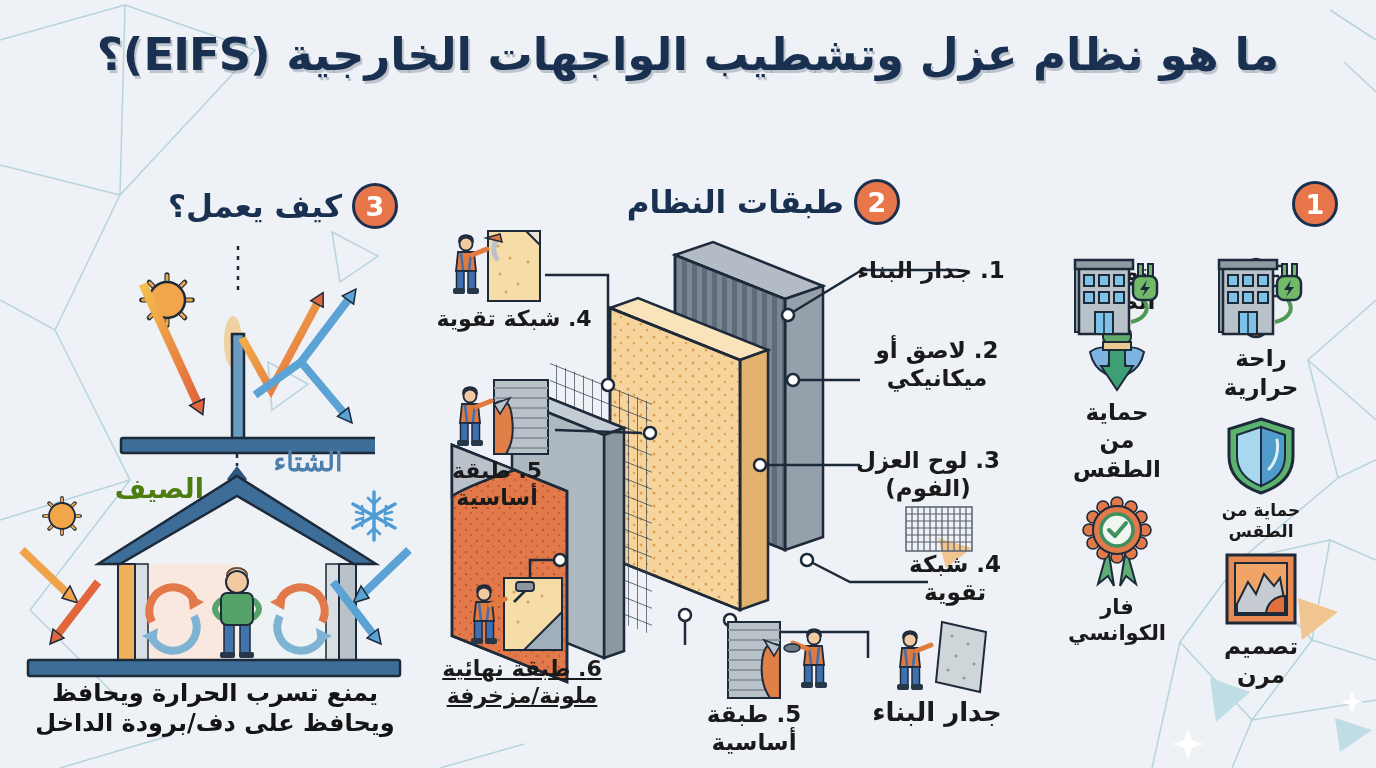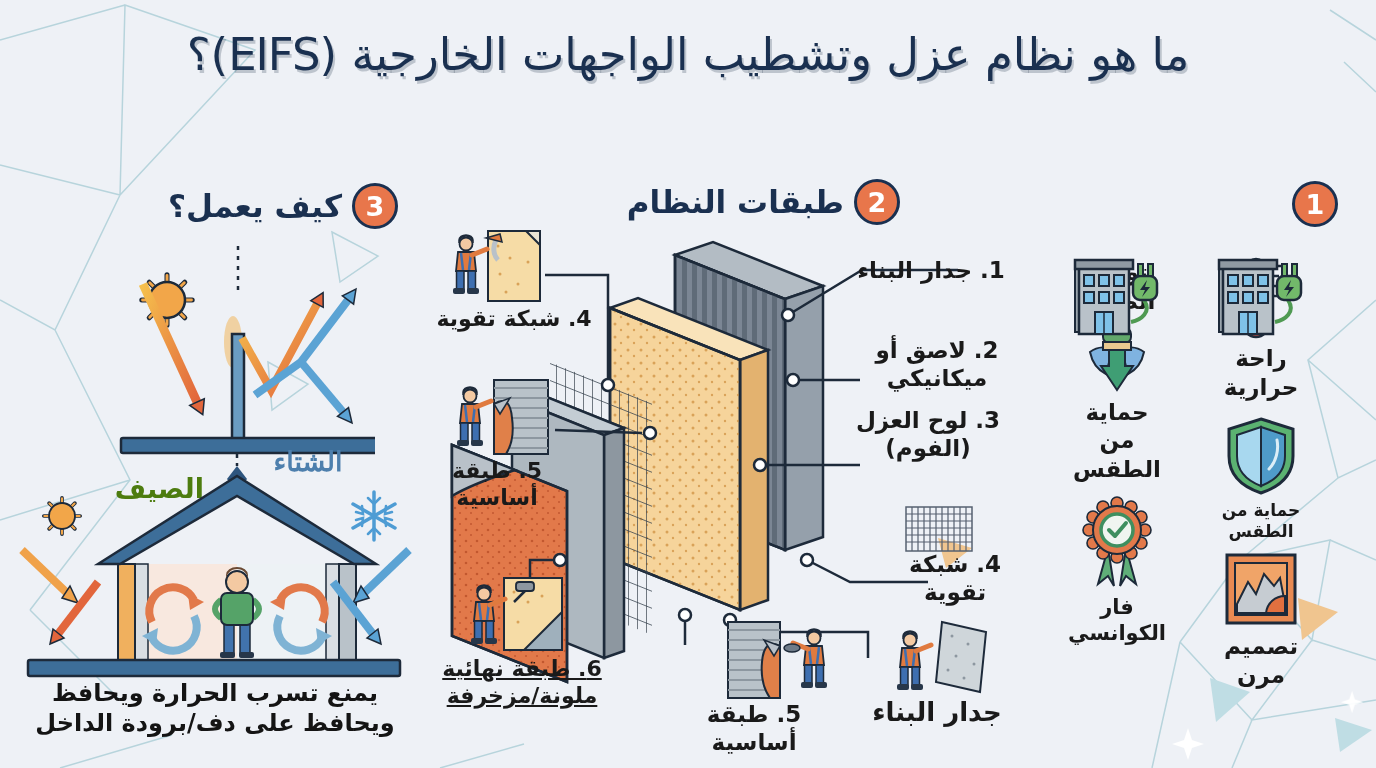--- a/index.html
+++ b/index.html
@@ -1,38 +1,38 @@
 <!DOCTYPE html>
 <html lang="ar" dir="rtl"><head>
 <meta charset="utf-8">
 <style>
   html,body{margin:0;padding:0;}
   body{font-family:"DejaVu Sans",sans-serif;}
   #stage{position:relative;width:1376px;height:768px;background:#eef1f6;overflow:hidden;direction:rtl;}
   #stage svg{position:absolute;display:block;}
-  .title{position:absolute;top:28px;left:0;right:0;text-align:center;font-size:45px;font-weight:normal;
+  .title{position:absolute;top:28px;left:0;right:0;text-align:center;font-size:45px;font-weight:bold;
          color:#1a3050;letter-spacing:-1px;text-shadow:2px 3px 0 rgba(20,35,60,.22);margin:0;}
   .sec-head{position:absolute;display:flex;align-items:center;gap:10px;color:#1a3050;font-weight:bold;font-size:31px;}
   .badge{width:46px;height:46px;border-radius:50%;background:#e8764b;border:3px solid #1a3050;color:#fff;
          font-size:27px;font-weight:bold;display:flex;align-items:center;justify-content:center;box-sizing:border-box;flex:0 0 auto;}
   #head-why{top:181px;right:38px;}
   #head-layers{top:179px;right:476px;}
   #head-how{top:183px;right:978px;}
   .lbl{position:absolute;font-weight:bold;color:#1a1a1a;font-size:23px;line-height:1.22;text-align:center;}
   .lbl-r{text-align:center;}
   
   .why-col{position:absolute;display:flex;flex-direction:column;align-items:center;text-align:center;}
   #why-colA{left:1206px;top:250px;width:110px;}
   #why-colB{left:1056px;top:250px;width:122px;}
   .why-label{font-weight:bold;color:#1a1a1a;font-size:23px;line-height:1.25;}
   .why-label.small{font-size:17px;}
   
   #lbl-wall1{top:256px;right:364px;width:162px;}
   #lbl-adhesive{top:336px;right:364px;width:150px;}
-  #lbl-foam{top:406px;right:364px;width:168px;}
+  #lbl-foam{top:446px;right:364px;width:168px;}
   #lbl-mesh-r{top:550px;right:368px;width:106px;}
   #lbl-mesh-l{top:306px;left:430px;width:168px;font-size:22px;}
   #lbl-base-l{top:458px;left:438px;width:118px;font-size:22px;}
   #lbl-finish{top:656px;left:424px;width:196px;font-size:22px;text-decoration:underline;}
   #lbl-base-b{top:700px;left:663px;width:182px;}
   #lbl-wall-b{top:697px;left:866px;width:142px;font-size:26px;}
   
   #lbl-summer{top:473px;left:120px;width:84px;color:#4d7c0f;font-size:27px;}
   #lbl-winter{top:446px;left:266px;width:84px;color:#4d7fad;font-size:27px;font-family:Liberation Serif, serif;}
   #caption{top:678px;left:26px;width:378px;font-size:24px;color:#141414;line-height:1.25;}

